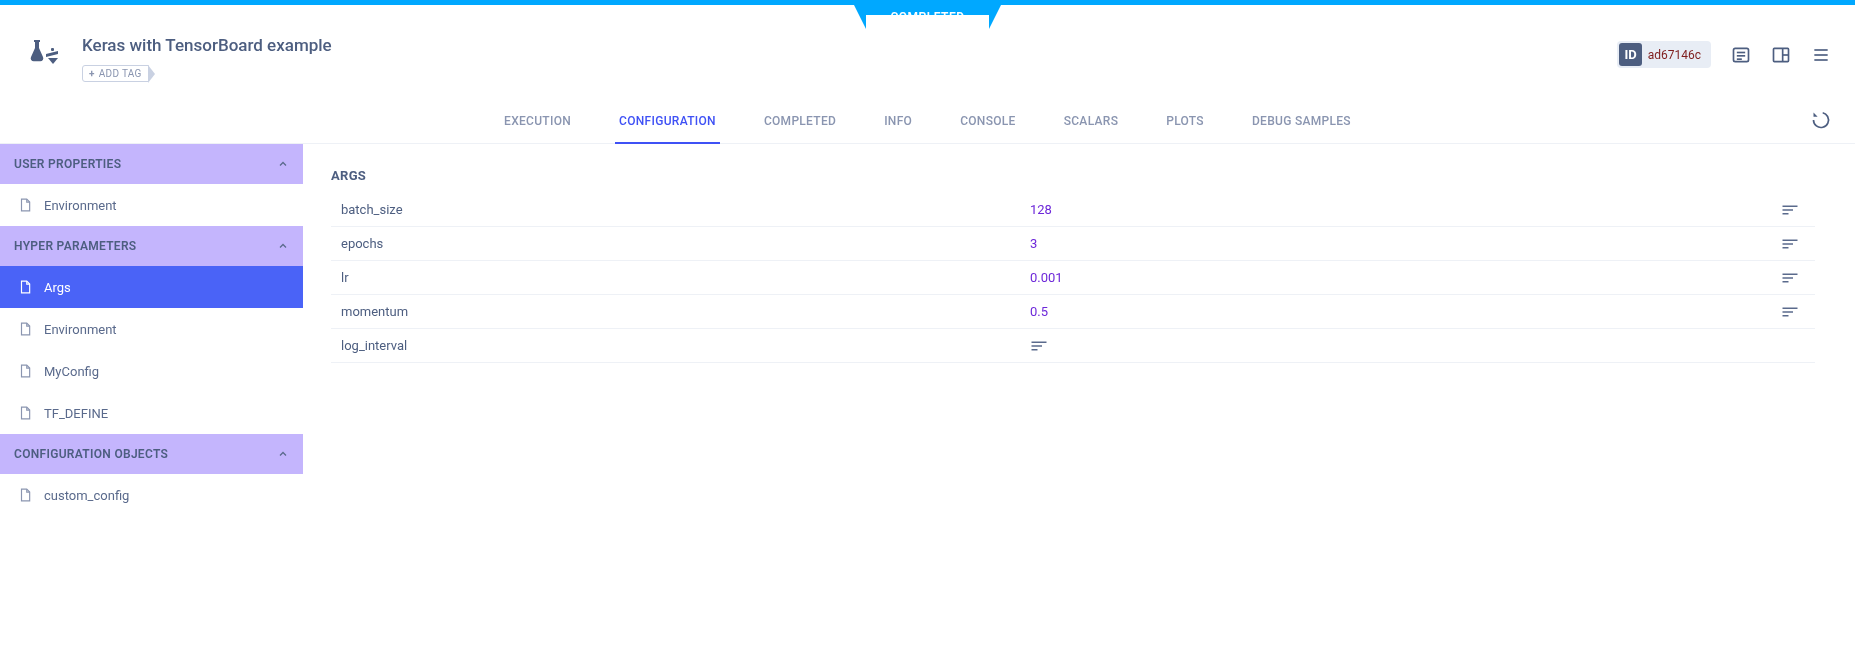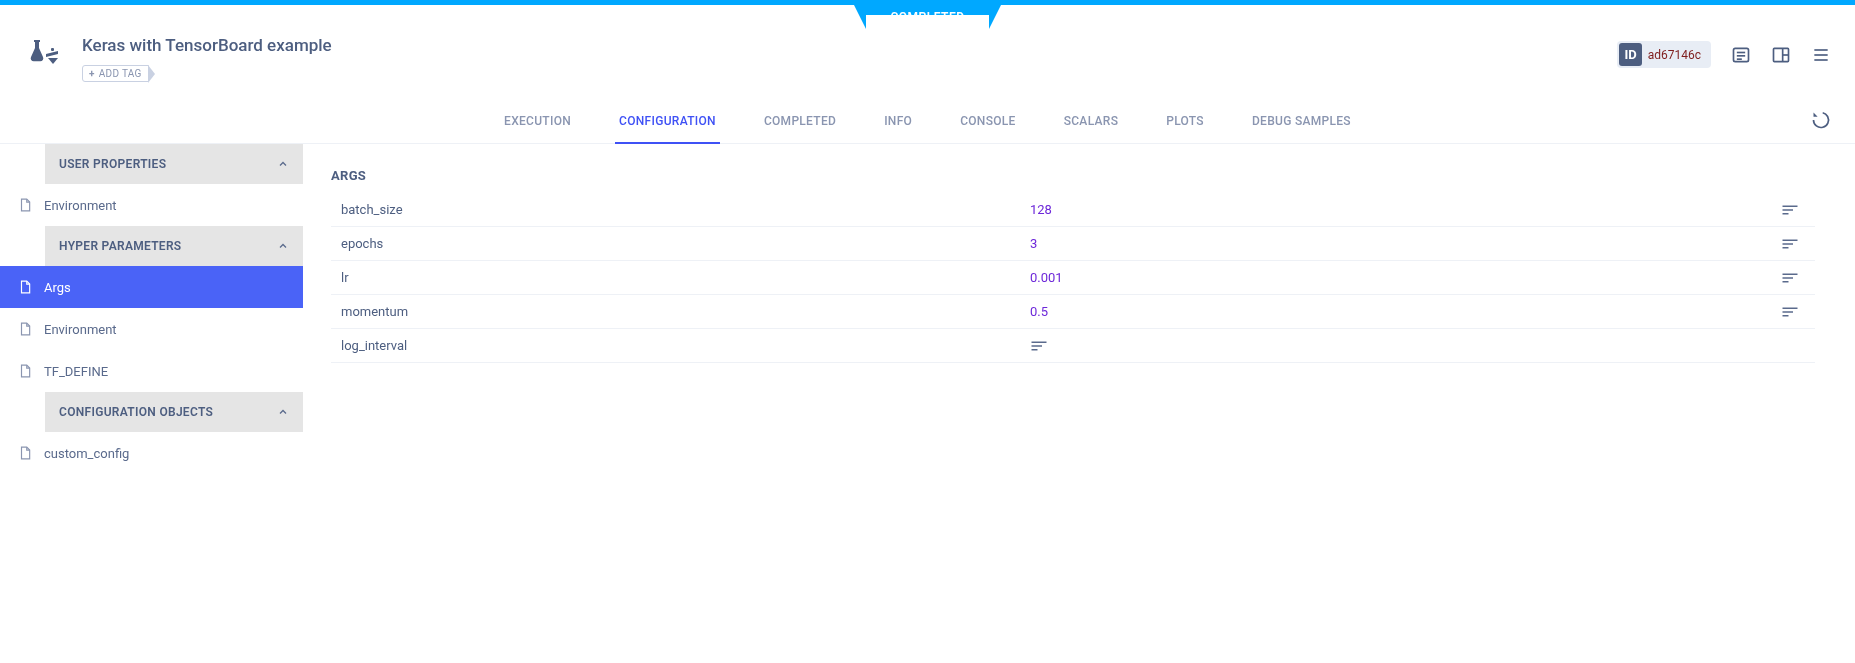--- a/index.html
+++ b/index.html
@@ -183,31 +183,30 @@
 
     .body {
       display: flex;
     }
     .sidebar {
       width: 303px;
       flex-shrink: 0;
       background: #fff;
     }
     .side-group-header {
-      background: #e5e5e5;
+      background: #c4b5fd;
       color: #4d5e80;
       font-size: 12px;
       font-weight: 600;
       letter-spacing: 0.3px;
       padding: 13px 14px;
       display: flex;
       align-items: center;
       justify-content: space-between;
       cursor: pointer;
-      margin-left: 45px;
     }
     .side-group-header .chev {
       color: #5a6a8c;
     }
     .side-item {
       display: flex;
       align-items: center;
       gap: 12px;
       padding: 13px 18px;
       font-size: 13px;
@@ -378,20 +377,29 @@
       </span>
       <span>Environment</span>
     </div>
     <div class="side-item">
       <span class="file-icon">
         <svg width="14" height="16" viewBox="0 0 24 24" fill="none" stroke="#8a95b0" stroke-width="2">
             <path d="M6 2 h9 l5 5 v15 h-14 z"></path>
             <polyline points="15 2 15 7 20 7"></polyline>
           </svg>
       </span>
+      <span>MyConfig</span>
+    </div>
+    <div class="side-item">
+      <span class="file-icon">
+        <svg width="14" height="16" viewBox="0 0 24 24" fill="none" stroke="#8a95b0" stroke-width="2">
+            <path d="M6 2 h9 l5 5 v15 h-14 z"></path>
+            <polyline points="15 2 15 7 20 7"></polyline>
+          </svg>
+      </span>
       <span>TF_DEFINE</span>
     </div>
 
     <div class="side-group-header">
       <span>CONFIGURATION OBJECTS</span>
       <span class="chev">
         <svg width="12" height="12" viewBox="0 0 24 24" fill="none" stroke="#5a6a8c" stroke-width="2.5">
             <polyline points="6 15 12 9 18 15"></polyline>
           </svg>
       </span>

